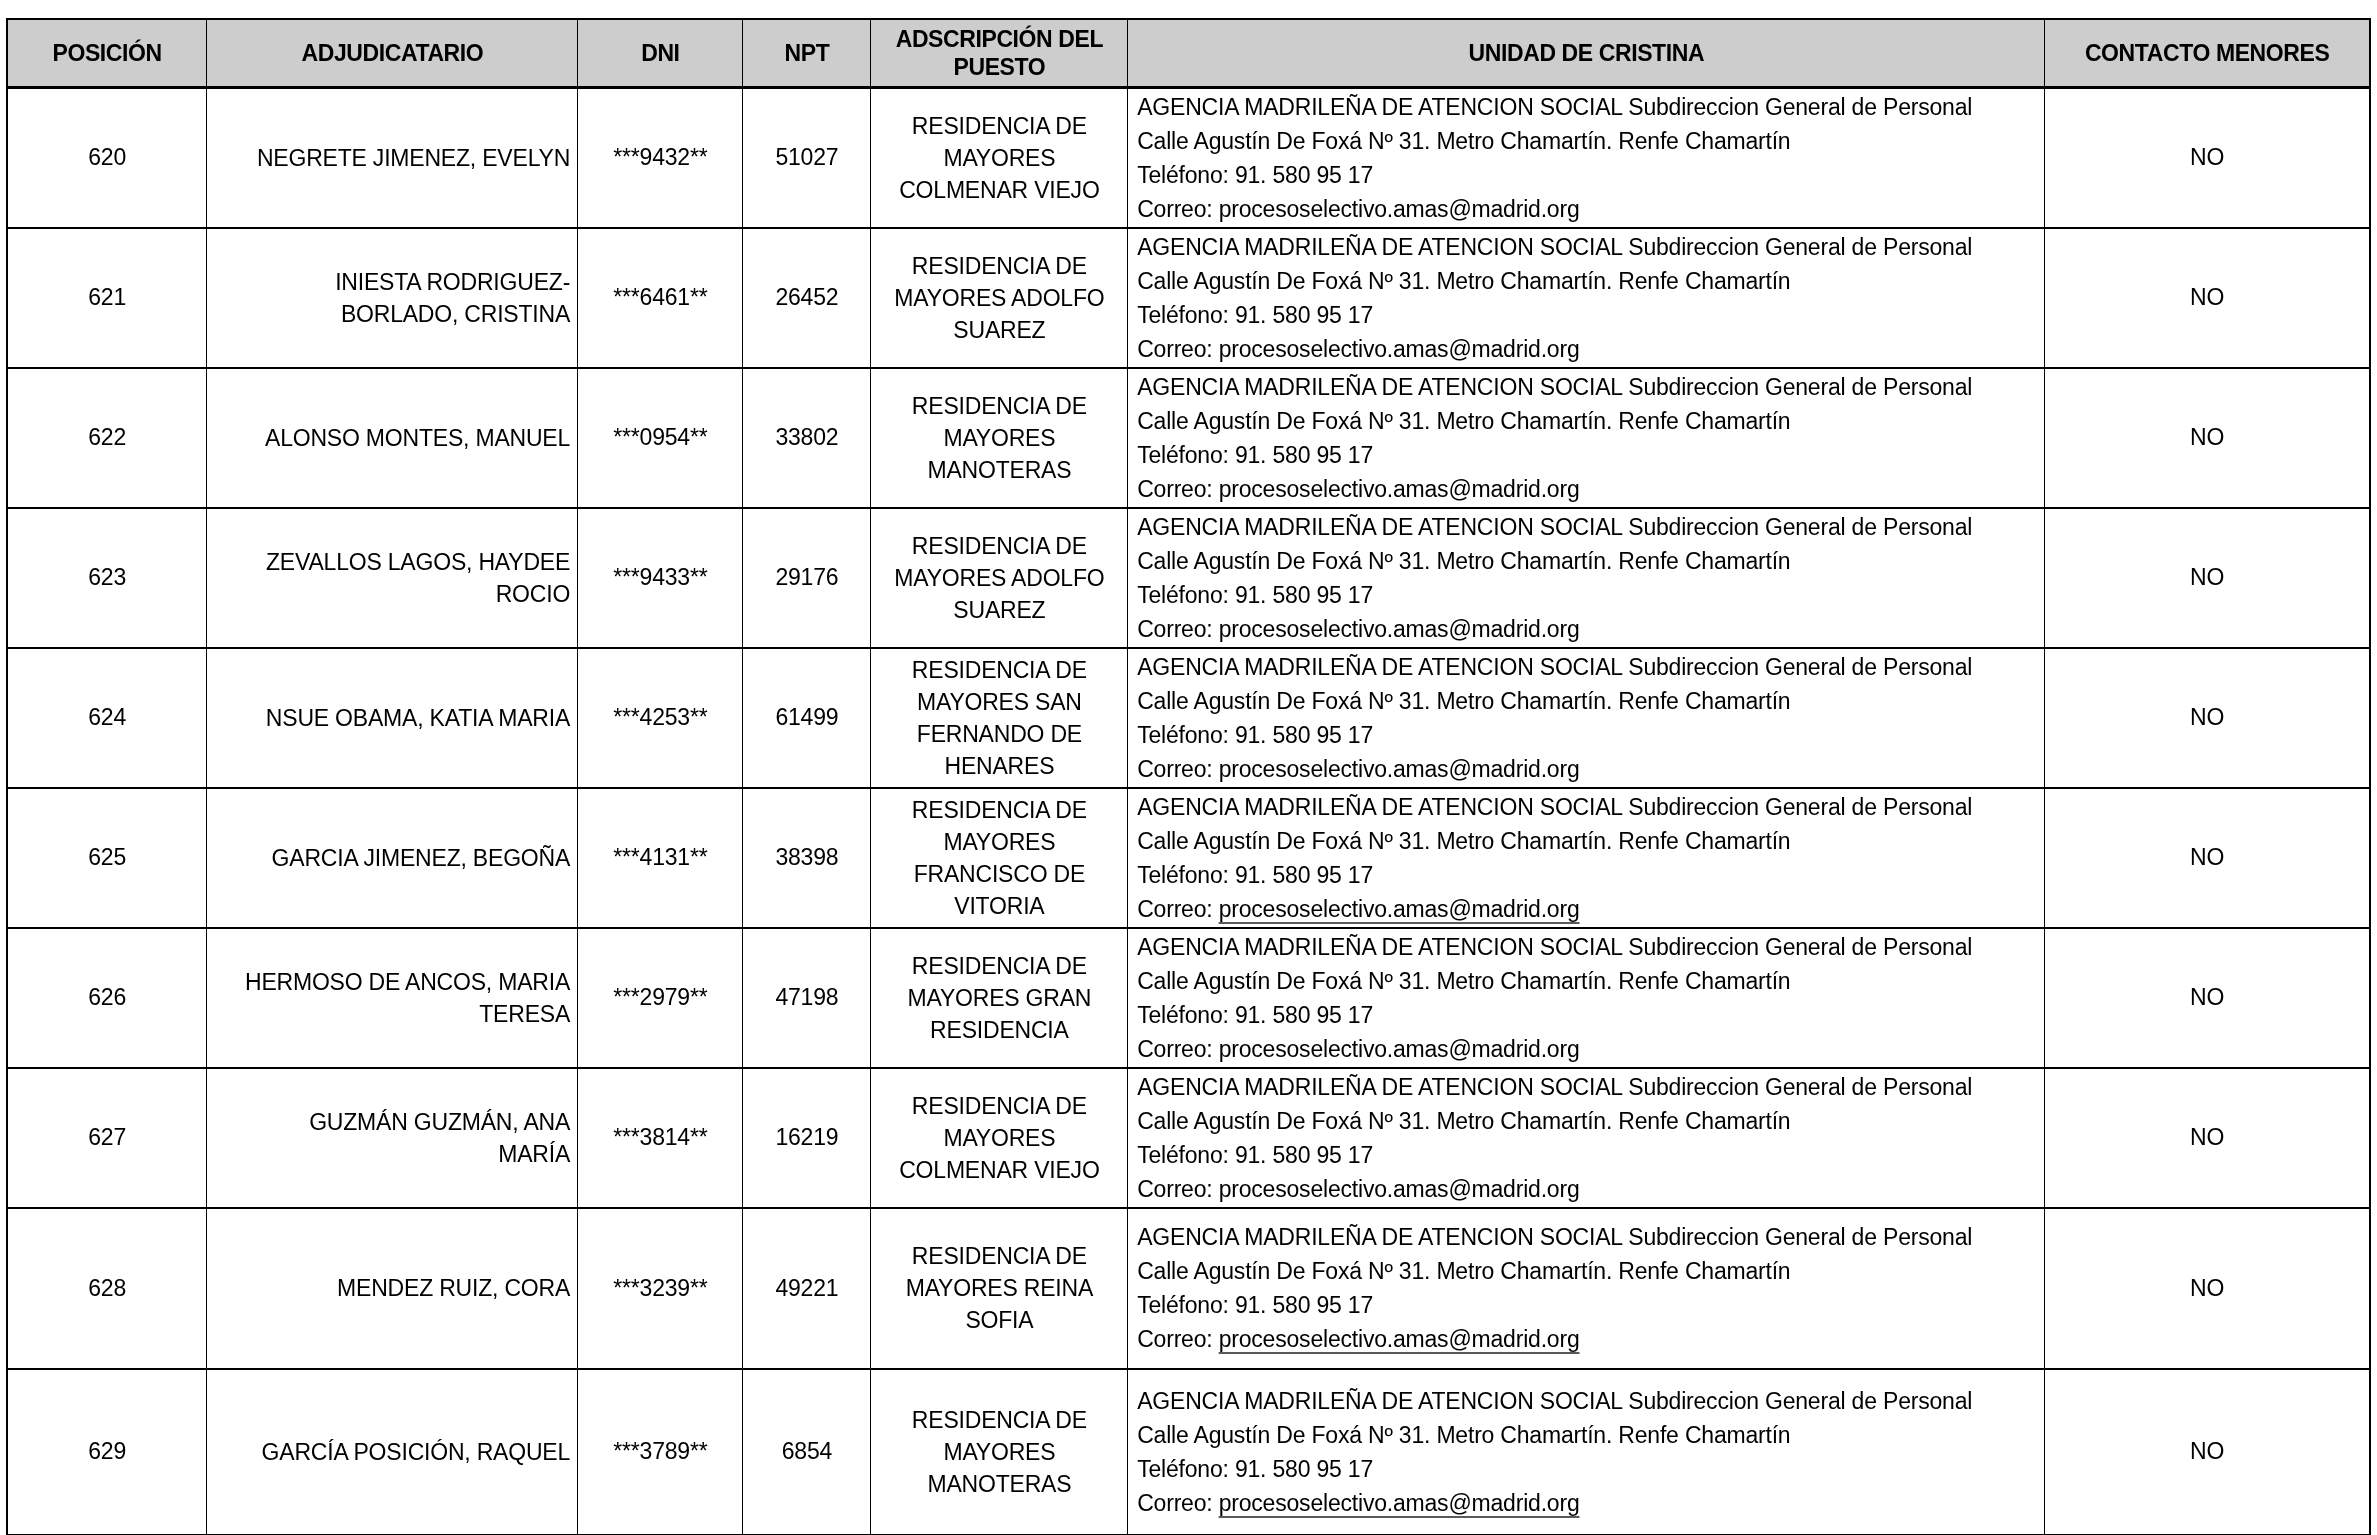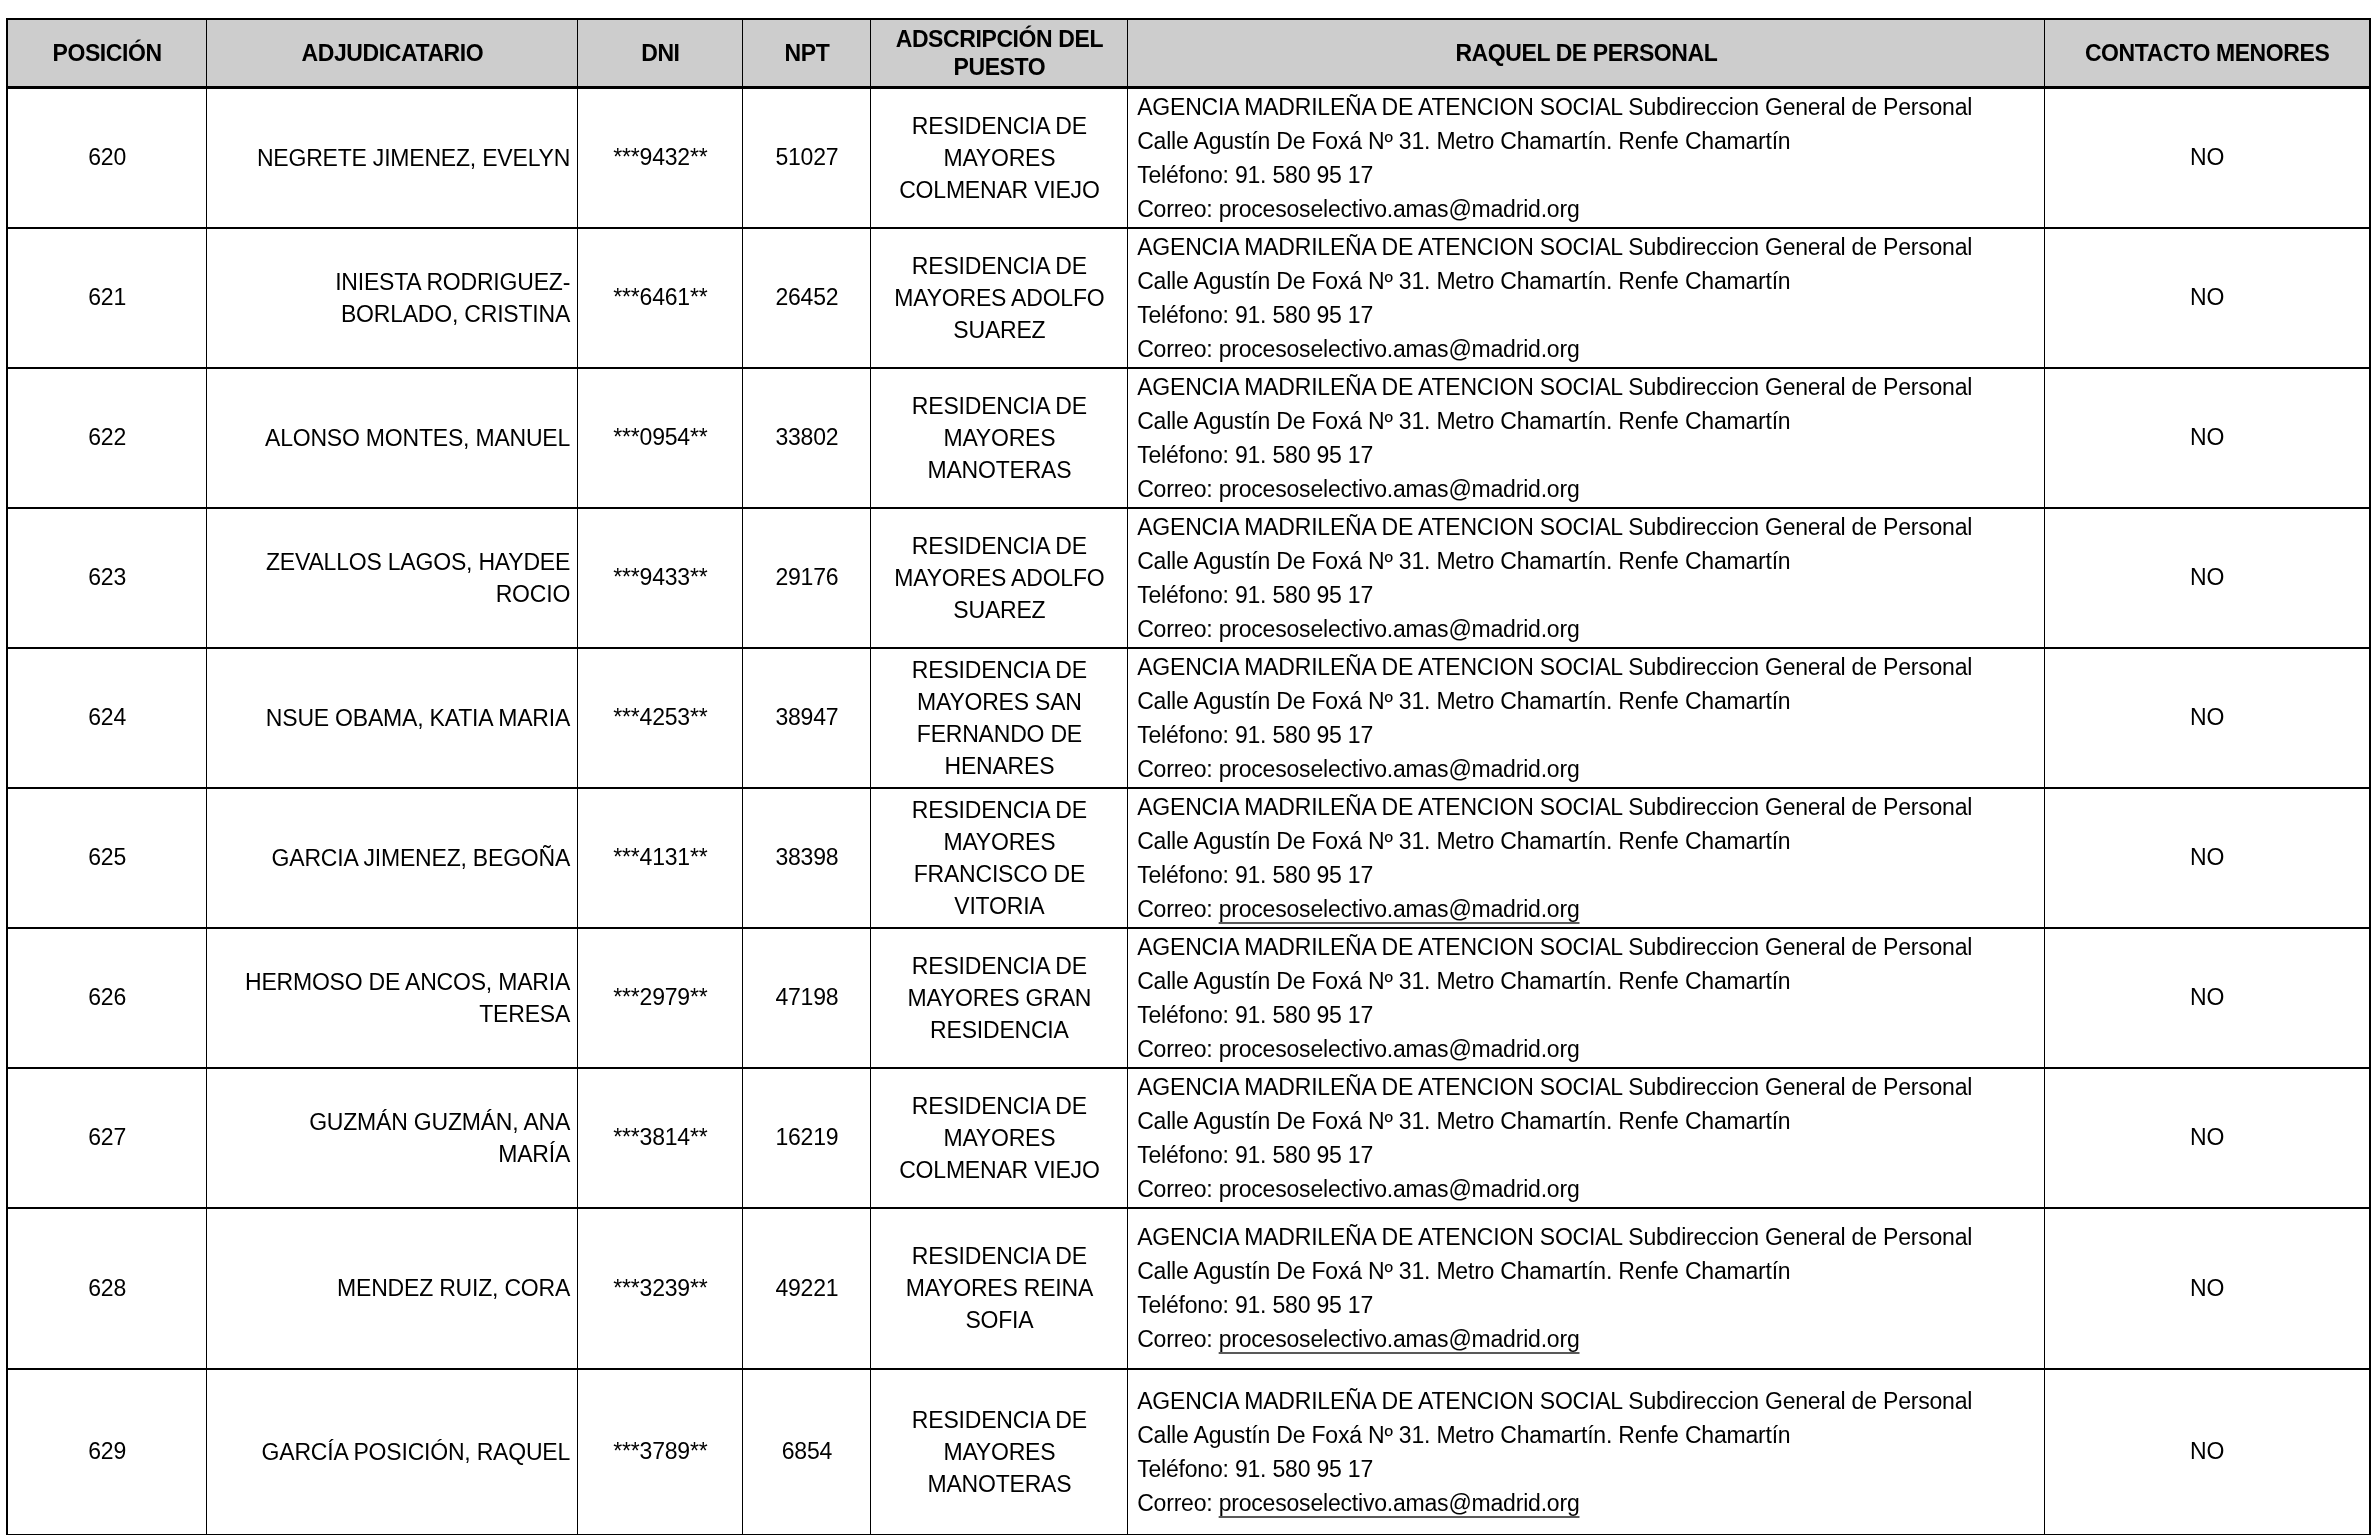--- a/index.html
+++ b/index.html
@@ -92,21 +92,21 @@
         <col style="width:917px">
         <col style="width:325px">
     </colgroup>
     <thead>
       <tr>
         <th>POSICIÓN</th>
         <th>ADJUDICATARIO</th>
         <th>DNI</th>
         <th>NPT</th>
         <th>ADSCRIPCIÓN DEL PUESTO</th>
-        <th>RAQUEL DE PERSONAL</th>
+        <th>UNIDAD DE CRISTINA</th>
         <th>CONTACTO MENORES</th>
       </tr>
     </thead>
     <tbody>
 
       <tr class="row-std">
         <td class="c">620</td>
         <td class="name">NEGRETE JIMENEZ, EVELYN</td>
         <td class="c">***9432**</td>
         <td class="c">51027</td>
@@ -172,21 +172,21 @@
           <div>Teléfono: 91. 580 95 17</div>
           <div><span>Correo: </span><span class="email">procesoselectivo.amas@madrid.org</span></div>
         </td>
         <td class="c">NO</td>
       </tr>
 
       <tr class="row-std">
         <td class="c">624</td>
         <td class="name">NSUE OBAMA, KATIA MARIA</td>
         <td class="c">***4253**</td>
-        <td class="c">38947</td>
+        <td class="c">61499</td>
         <td class="ads">RESIDENCIA DE
 MAYORES SAN
 FERNANDO DE
 HENARES</td>
         <td class="unidad">
           <div>AGENCIA MADRILEÑA DE ATENCION SOCIAL Subdireccion General de Personal</div>
           <div>Calle Agustín De Foxá Nº 31. Metro Chamartín. Renfe Chamartín</div>
           <div>Teléfono: 91. 580 95 17</div>
           <div><span>Correo: </span><span class="email">procesoselectivo.amas@madrid.org</span></div>
         </td>

